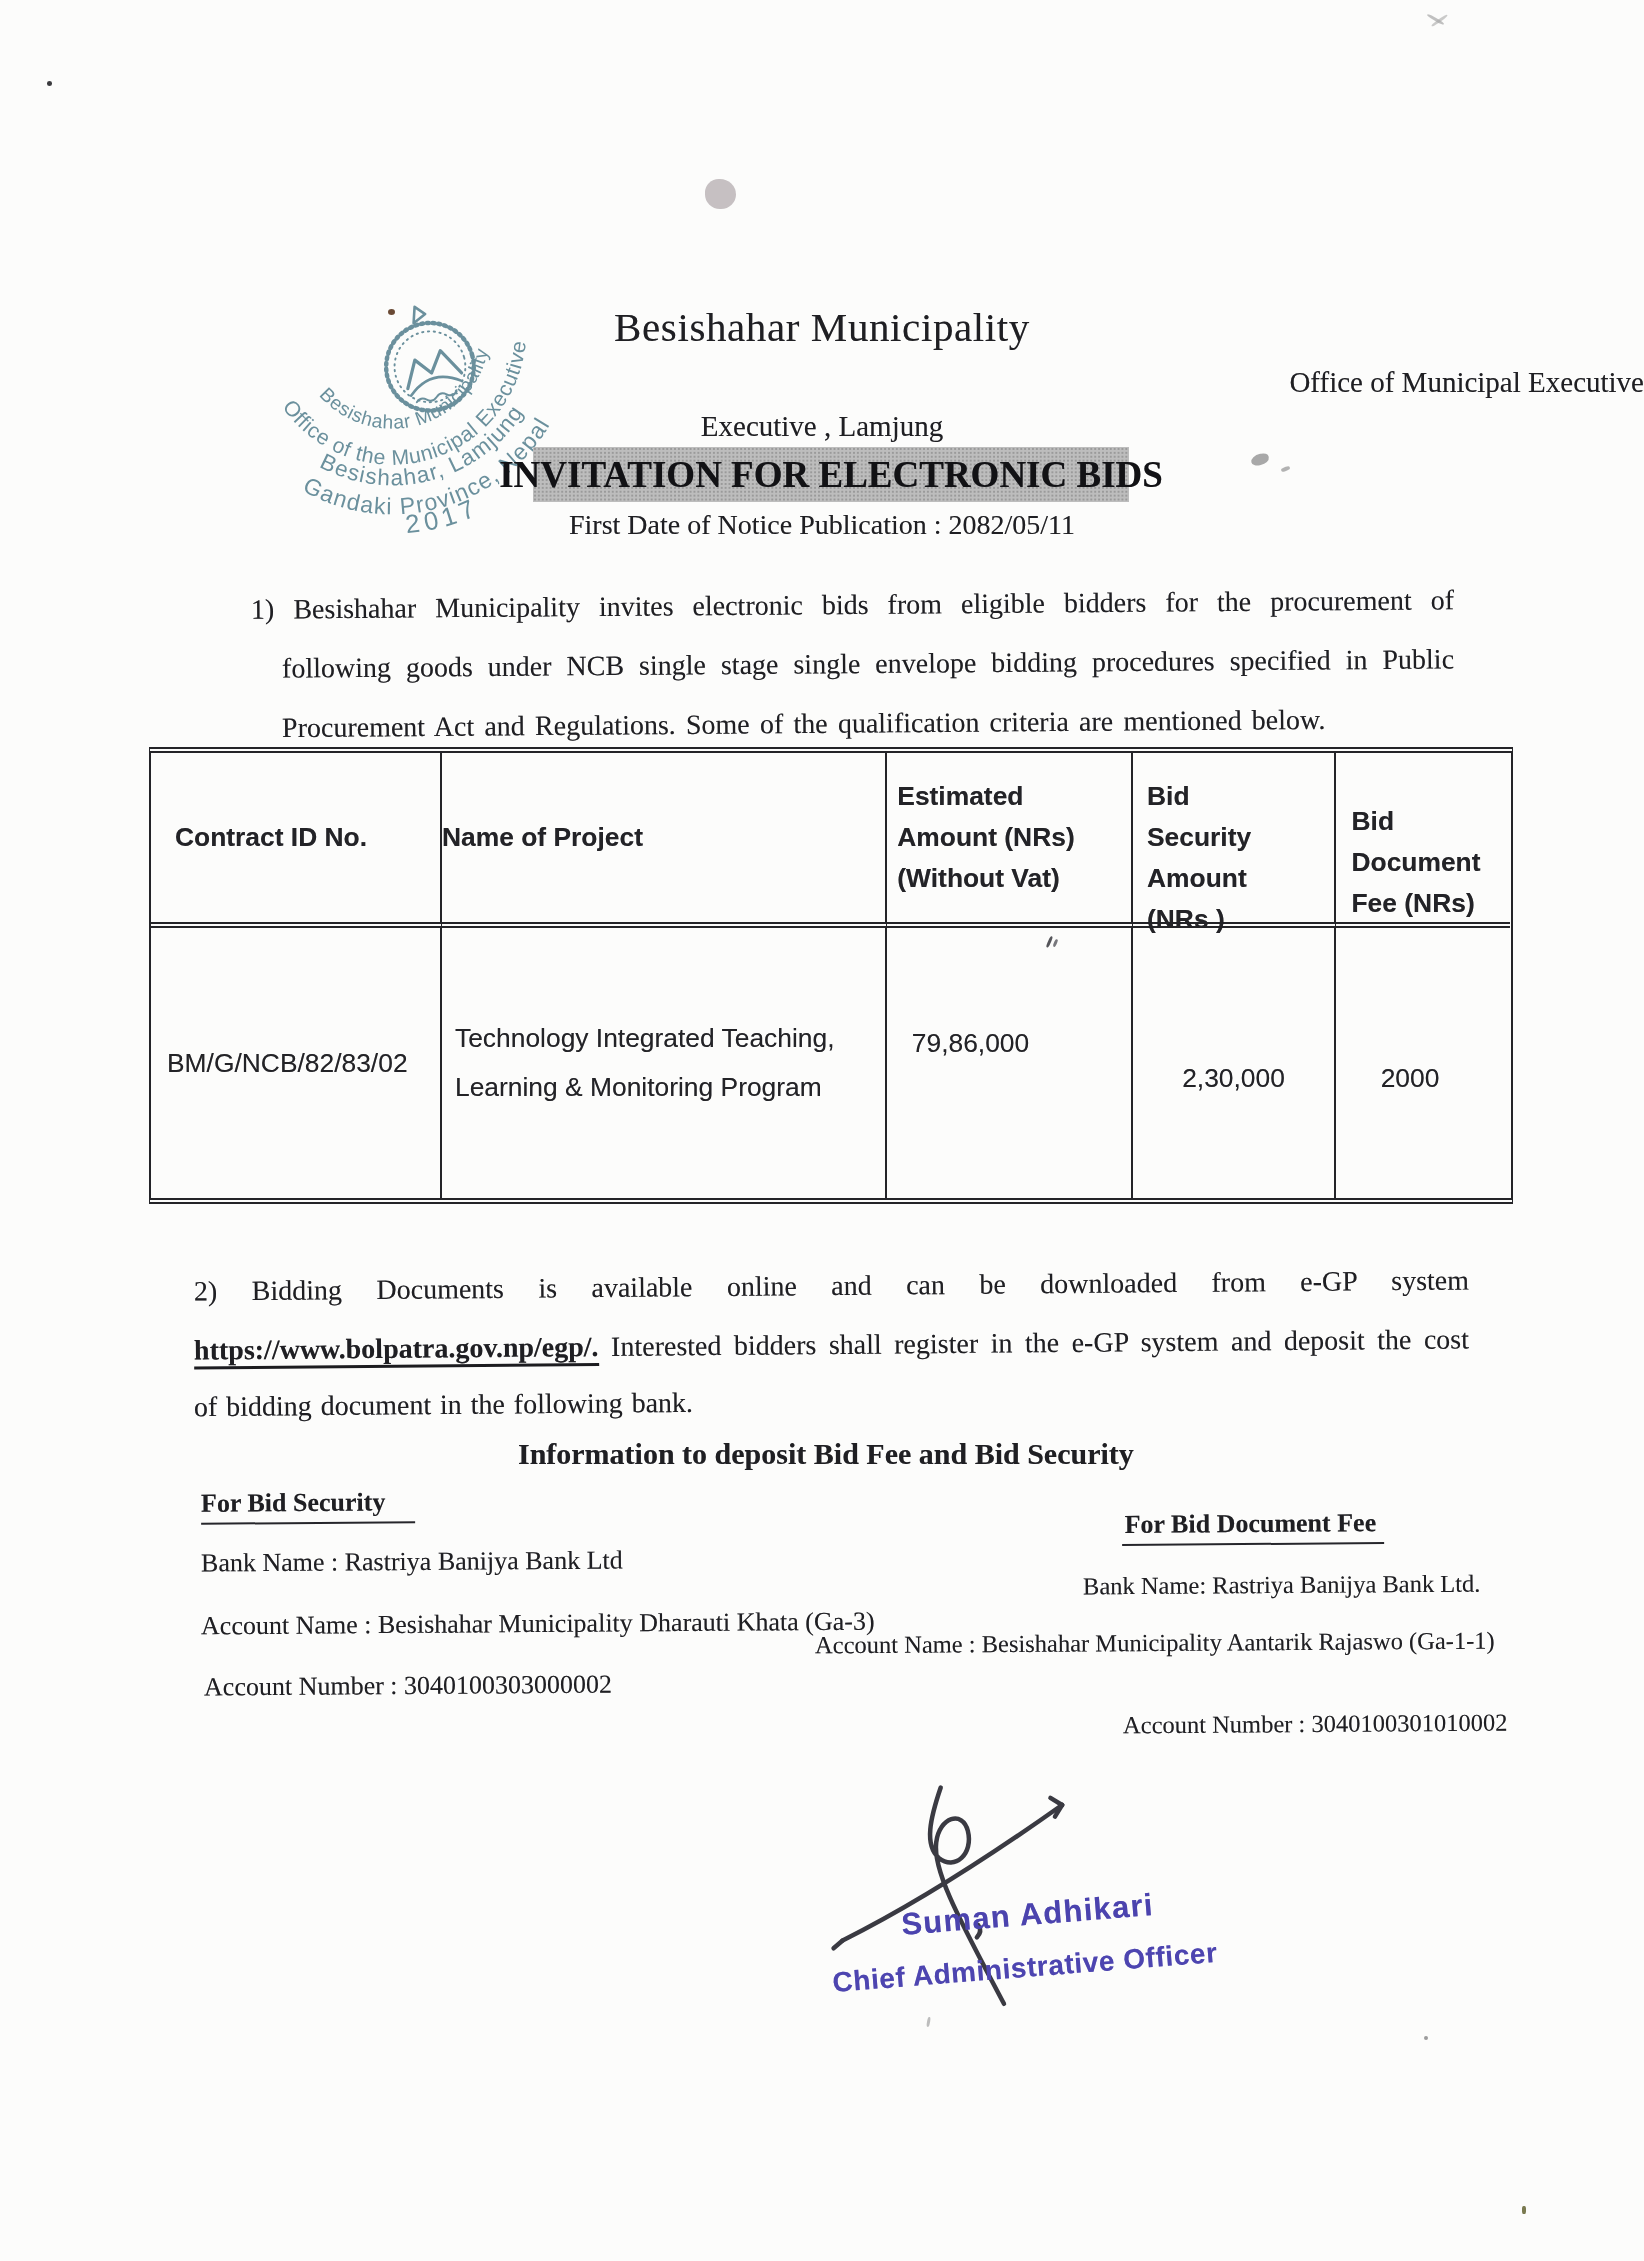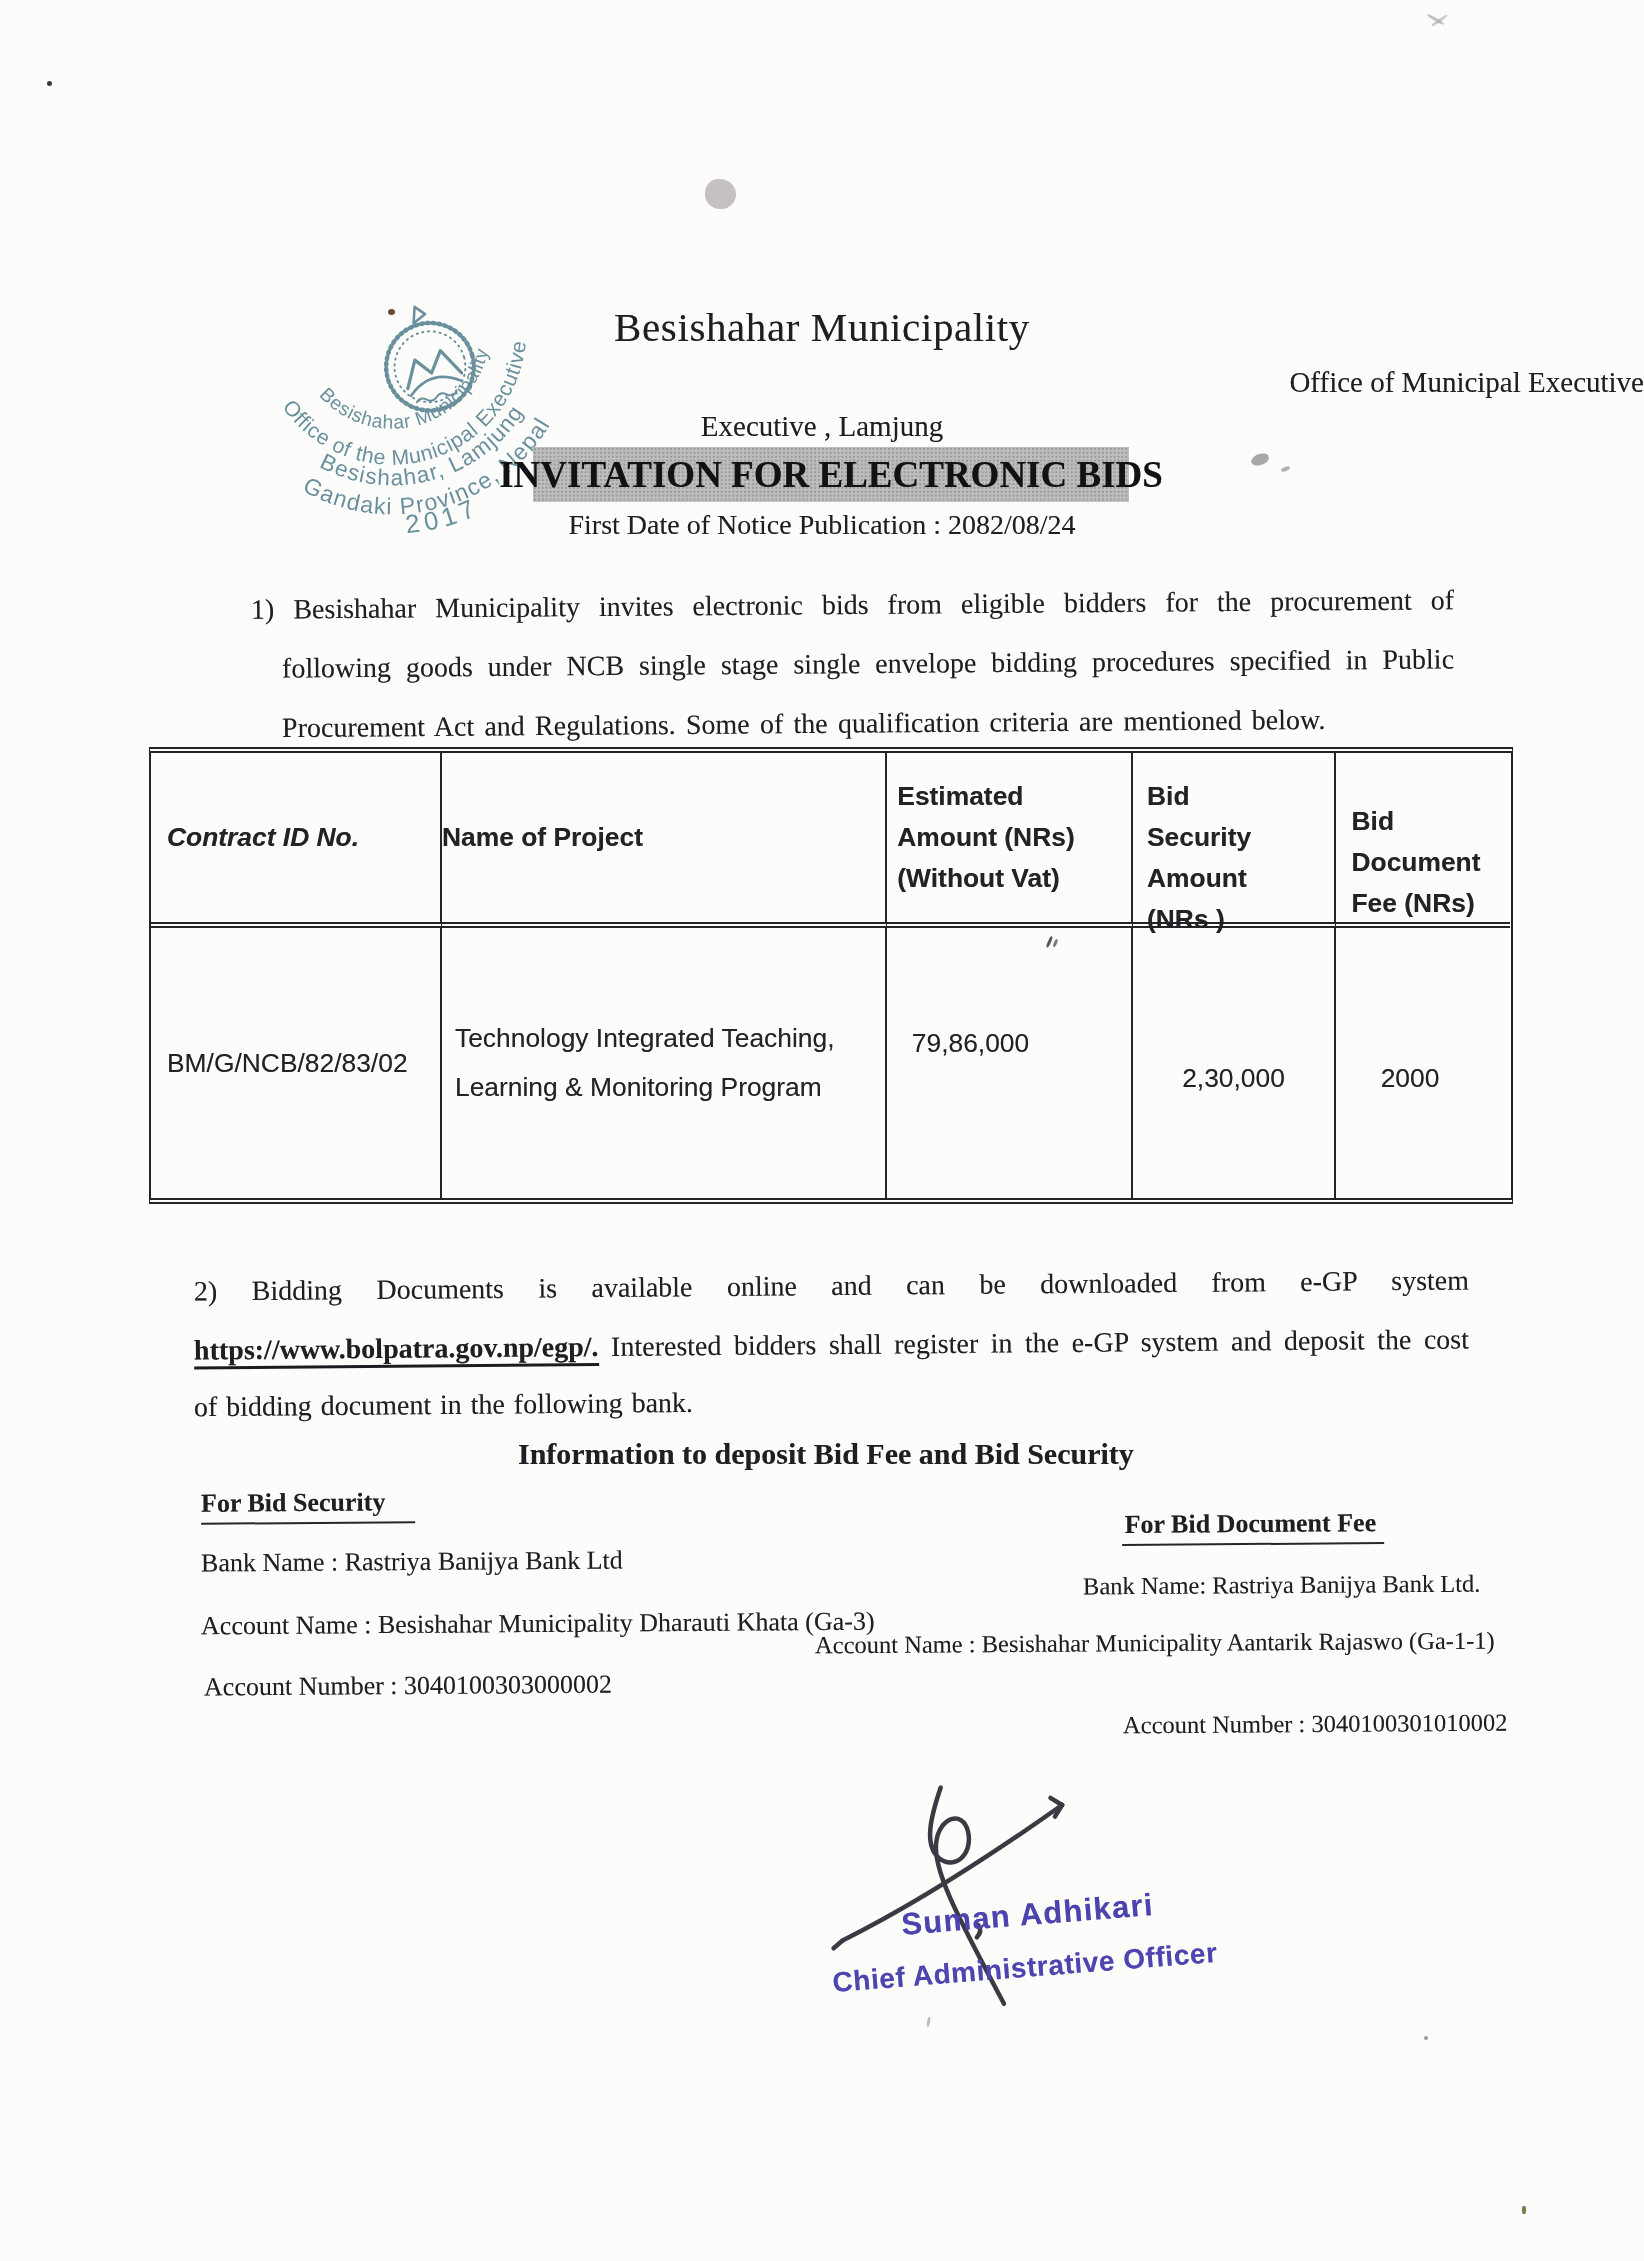--- a/index.html
+++ b/index.html
@@ -48,21 +48,21 @@
     border-top:6.4px double #242428;
     border-bottom:6.4px double #242428;
     border-left:2.6px solid #242428;
     border-right:2.6px solid #242428;
     font-family:"Liberation Sans", sans-serif;
     color:#232327;
   }
   #bid-table .cell{border-right:2.6px solid #242428;display:flex;}
   #bid-table .cell:nth-child(5n){border-right:none;}
   #bid-table .hcell{border-bottom:6.4px double #242428;font-weight:bold;font-size:26.4px;line-height:41px;}
-  .hc1{align-items:center;padding-left:16px;font-style:italic;}
+  .hc1{align-items:center;padding-left:24px;}
   .hc2{align-items:center;}
   .hc3{flex-direction:column;padding:23px 0 0 10.3px;}
   .hc4{flex-direction:column;padding:23px 0 0 14px;}
   .hc5{flex-direction:column;padding:48px 0 0 15.5px;}
   #bid-table .dcell{font-size:26.4px;}
   .dc1{align-items:center;padding-left:16px;}
   .dc2{flex-direction:column;justify-content:center;padding-left:13px;line-height:49px;}
   .dc3{justify-content:center;padding-top:100px;margin:0;}
   .dc3 span{margin-right:77px;}
   .dc4{align-items:center;justify-content:center;padding-top:31px;}
@@ -144,21 +144,21 @@
   </svg>
 
   <div class="abs centered ink" id="title-municipality">Besishahar Municipality</div>
   <div class="abs centered ink" id="title-office">Office of Municipal Executive</div>
   <div class="abs centered ink" id="title-location">Executive , Lamjung</div>
 
   <div class="abs" id="banner">
     <span class="ink">INVITATION FOR ELECTRONIC BIDS</span>
   </div>
 
-  <div class="abs centered ink" id="first-date">First Date of Notice Publication : 2082/08/24</div>
+  <div class="abs centered ink" id="first-date">First Date of Notice Publication : 2082/05/11</div>
 
   <div class="abs pline pjust ink" id="p1l1">
     <span>1)</span>
     <span>Besishahar Municipality invites electronic bids from eligible bidders for the procurement of</span>
   </div>
   <div class="abs pline pjust ink" id="p1l2">following goods under NCB single stage single envelope bidding procedures specified in Public</div>
   <div class="abs pline ink" id="p1l3">Procurement Act and Regulations. Some of the qualification criteria are mentioned below.</div>
 
   <div class="abs ink" id="bid-table">
     <div class="cell hcell hc1">Contract ID No.</div>

